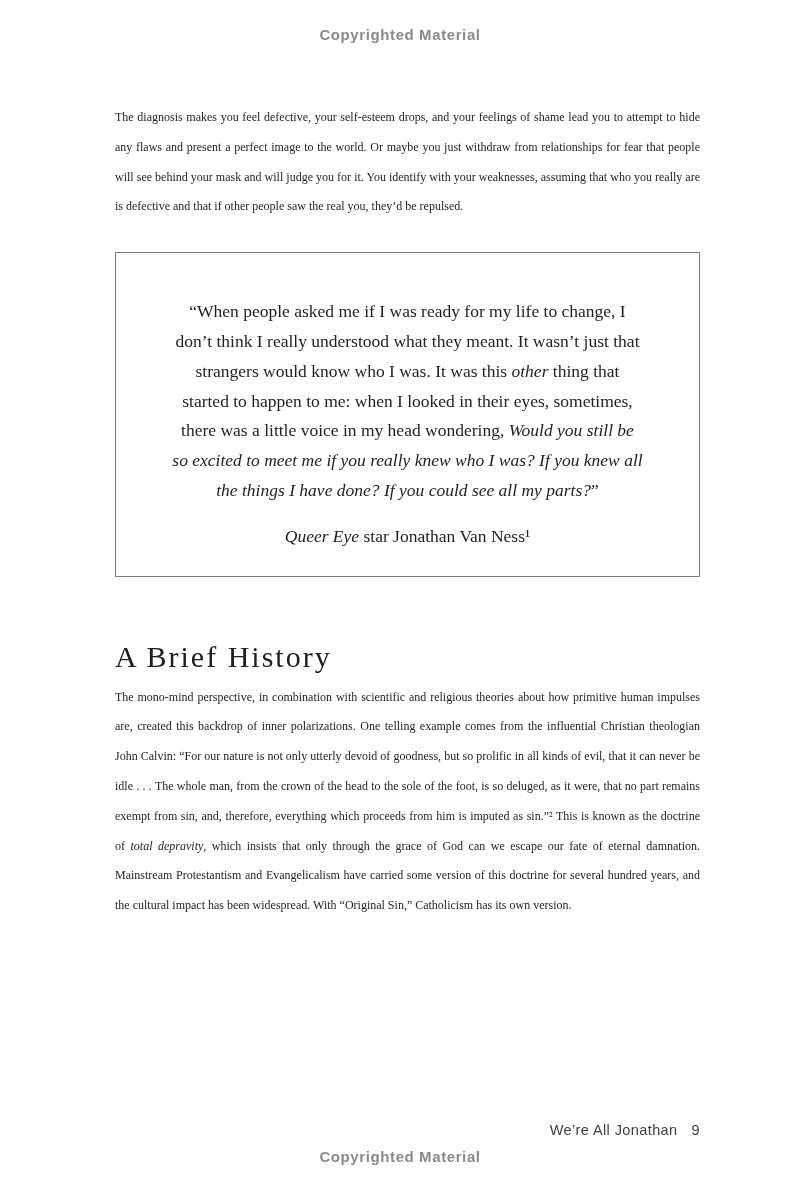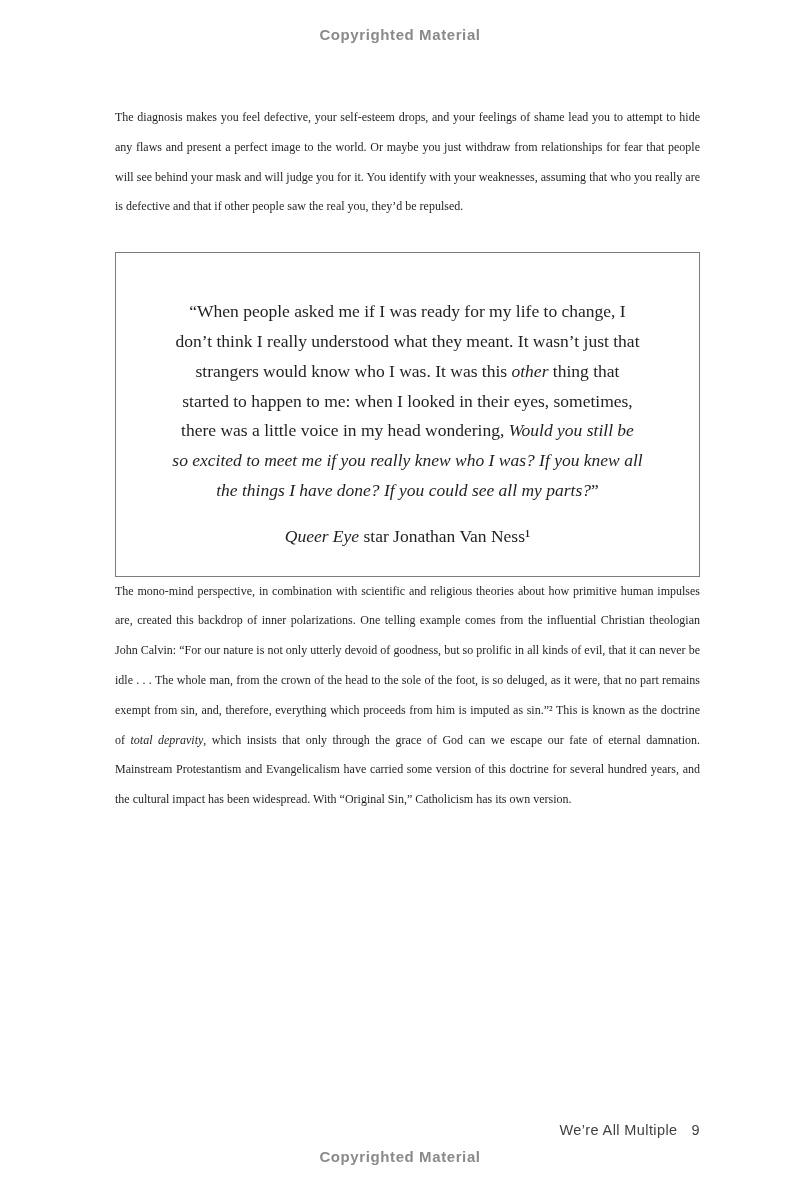--- a/index.html
+++ b/index.html
@@ -96,25 +96,26 @@
 
   <main class="content">
 
     <p class="body-text"><span>The diagnosis makes you feel defective, your self-esteem drops, and your feelings of shame lead you to attempt to hide any flaws and present a perfect image to the world. Or maybe you just withdraw from relationships for fear that people will see behind your mask and will judge you for it. You identify with your weaknesses, assuming that who you really are is defective and that if other people saw the real you, they’d be repulsed.</span></p>
 
     <div class="quote-box">
       <p class="quote-text"><span>“When people asked me if I was ready for my life to change, I don’t think I really understood what they meant. It wasn’t just that strangers would know who I was. It was this </span><span class="it">other</span><span> thing that started to happen to me: when I looked in their eyes, sometimes, there was a little voice in my head wondering, </span><span class="it">Would you still be so excited to meet me if you really knew who I was? If you knew all the things I have done? If you could see all my parts?</span><span>”</span></p>
       <p class="quote-attr"><span></span><span class="it">Queer Eye</span><span> star Jonathan Van Ness¹</span></p>
     </div>
 
+    <h2 class="section-heading">A Brief History</h2>
 
     <p class="body-text"><span>The mono-mind perspective, in combination with scientific and religious theories about how primitive human impulses are, created this backdrop of inner polarizations. One telling example comes from the influential Christian theologian John Calvin: “For our nature is not only utterly devoid of goodness, but so prolific in all kinds of evil, that it can never be idle . . . The whole man, from the crown of the head to the sole of the foot, is so deluged, as it were, that no part remains exempt from sin, and, therefore, everything which proceeds from him is imputed as sin.”² This is known as the doctrine of </span><span class="it">total depravity</span><span>, which insists that only through the grace of God can we escape our fate of eternal damnation. Mainstream Protestantism and Evangelicalism have carried some version of this doctrine for several hundred years, and the cultural impact has been widespread. With “Original Sin,” Catholicism has its own version.</span></p>
 
   </main>
 
   <div class="footer">
-    <span>We’re All Multiple</span>
+    <span>We’re All Jonathan</span>
     <span>9</span>
   </div>
 
   <div class="notice notice-bottom">Copyrighted Material</div>
 
 </div>
 
 </body></html>

